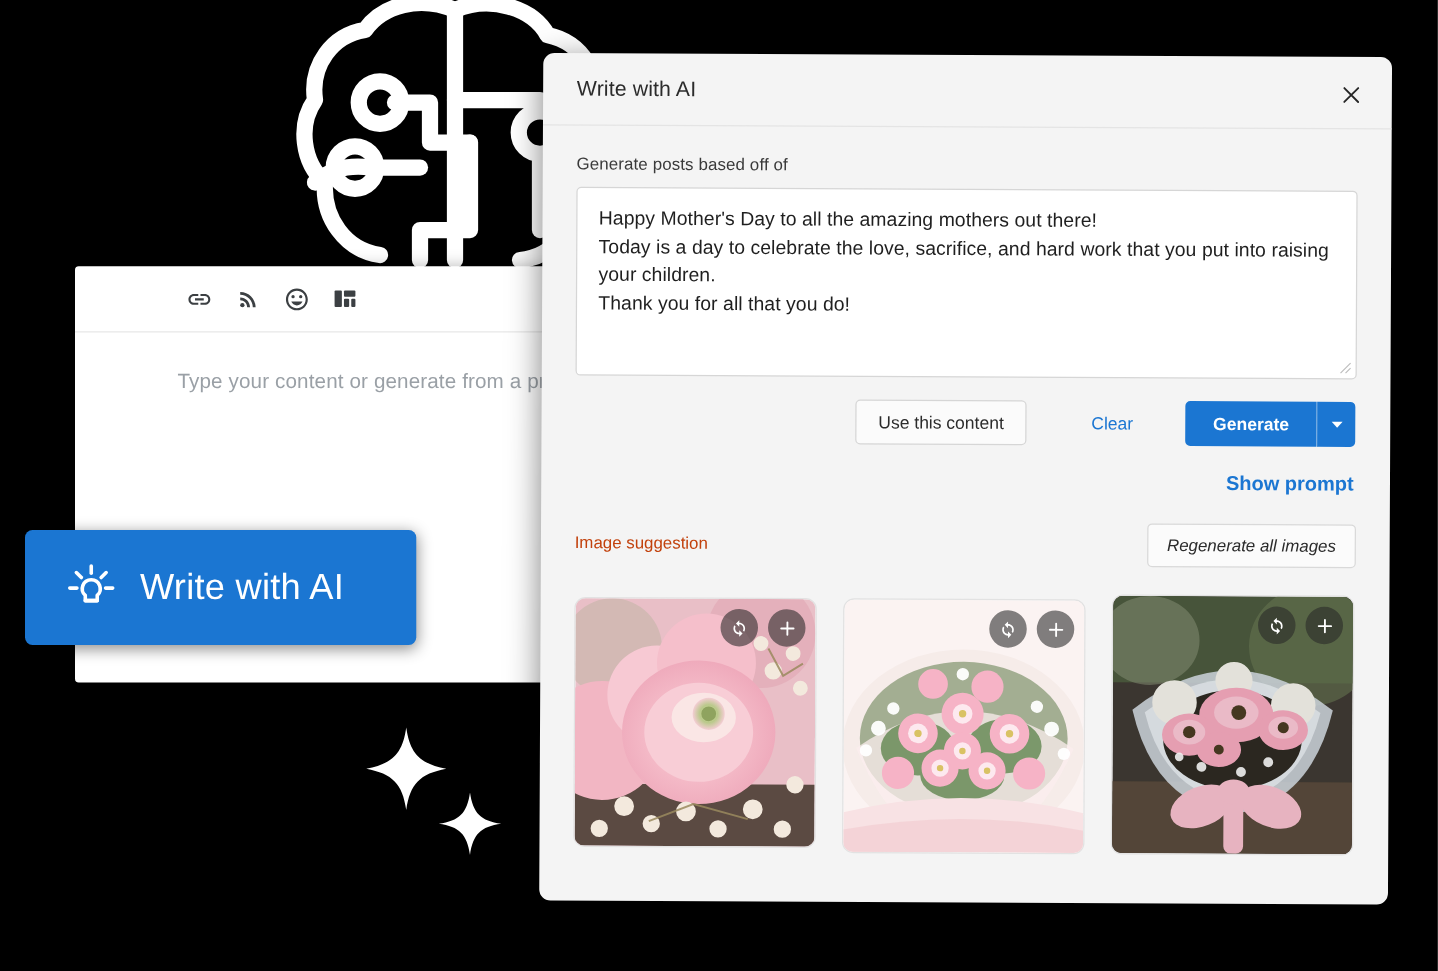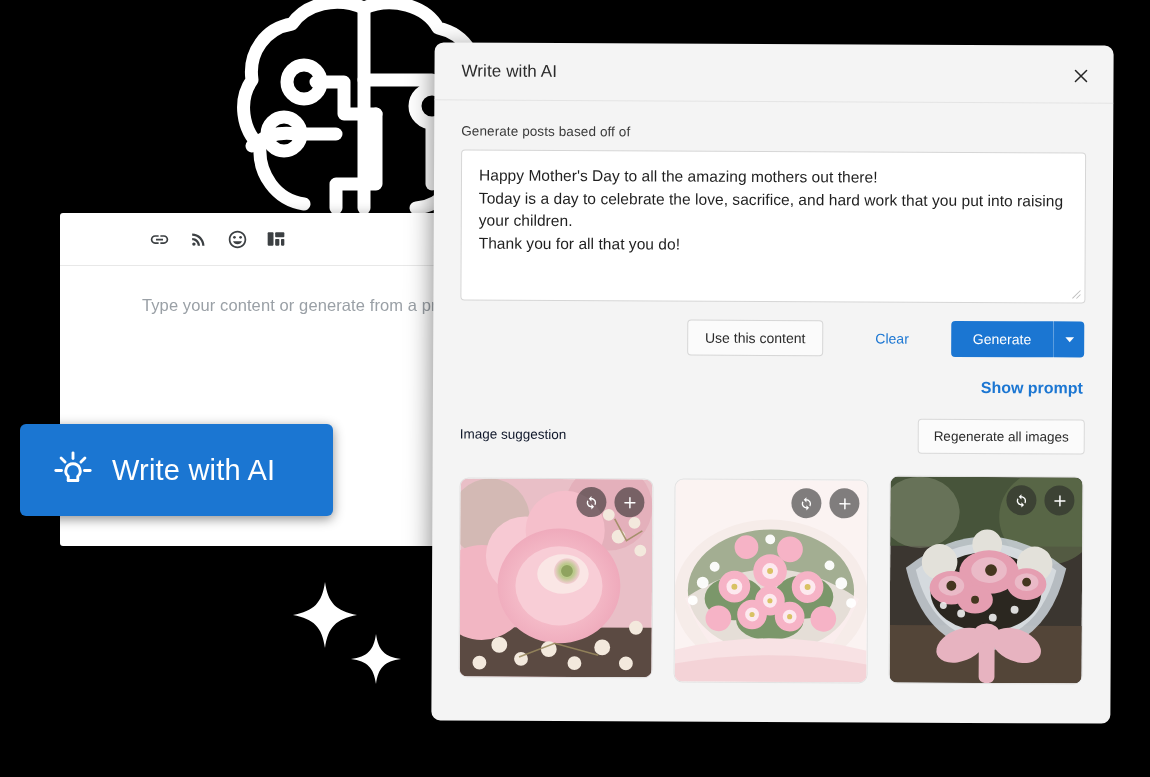--- a/index.html
+++ b/index.html
@@ -134,21 +134,21 @@
     font-size: 14px; color: #1b76d2; cursor: pointer;
     margin-left: 52px; margin-right: 42px;
     font-weight: 400;
   }
   .btn-split { display: flex; align-items: stretch; }
   .btn-primary {
     height: 36px; padding: 0 22px;
     background: #1b76d2; color: #fff;
     border: none;
     border-radius: 4px 0 0 4px;
-    font-size: 14px; font-weight: 400;
+    font-size: 14px; font-weight: 700;
     cursor: pointer;
     font-family: "Liberation Sans", sans-serif;
     display: flex; align-items: center;
   }
   .btn-caret {
     width: 31px;
     background: #1b76d2; color: #fff;
     border: none; border-left: 1px solid #3d8ddc;
     border-radius: 0 4px 4px 0;
     cursor: pointer;
@@ -160,27 +160,27 @@
     margin-top: 22px; padding-right: 2px;
   }
   .show-prompt {
     font-size: 16px; color: #1b76d2; font-weight: 700; cursor: pointer;
   }
 
   .suggestion-row {
     display: flex; align-items: center; justify-content: space-between;
     margin-top: 22px;
   }
-  .suggestion-label { font-size: 13.5px; color: #0f172a; text-align: center; }
+  .suggestion-label { font-size: 13.5px; color: #c2410c; text-align: center; }
   .btn-regen {
     height: 35px; padding: 0 15px;
     background: #fbfbfb; border: 1px solid #d9d9d9; border-radius: 4px;
     font-size: 13.5px; color: #2b2b2b; cursor: pointer;
     font-family: "Liberation Sans", sans-serif;
-    display: flex; align-items: center;
+    display: flex; align-items: center; font-style: italic;
   }
 
   .thumbs {
     display: flex; gap: 21px;
     margin-top: 26px;
   }
   .thumb {
     position: relative;
     width: 194px; height: 200px;
     border-radius: 9px;

